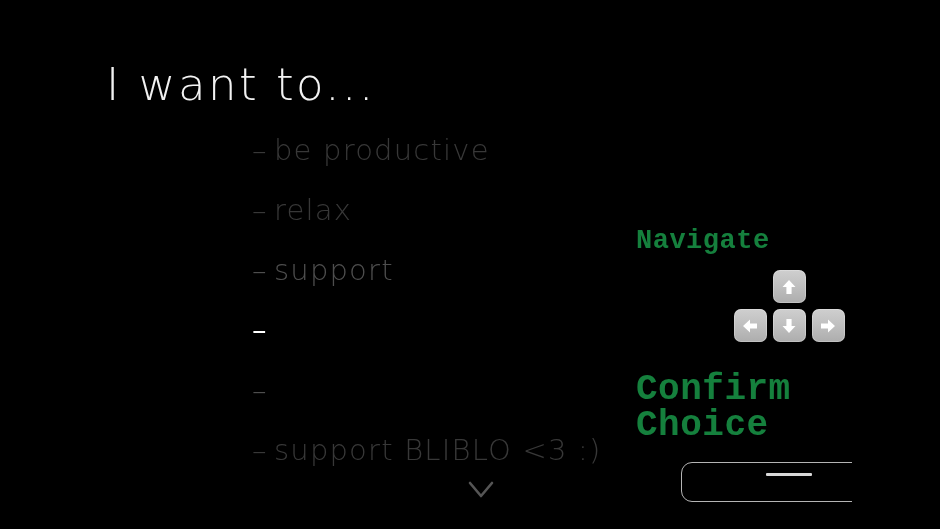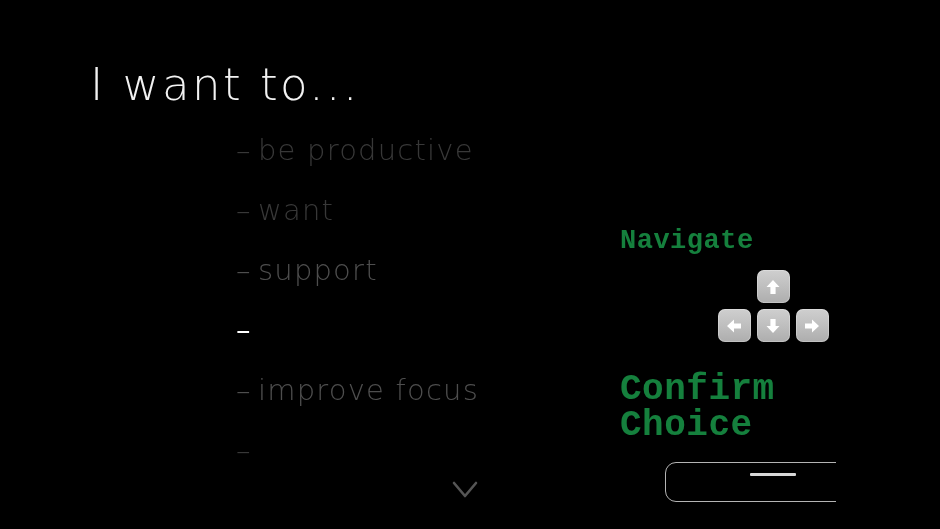--- a/index.html
+++ b/index.html
@@ -7,20 +7,21 @@
     padding: 0;
     background: #000000;
   }
   #screen {
     position: relative;
     width: 836px;
     height: 529px;
     background: #000000;
     overflow: hidden;
     font-family: "DejaVu Sans", sans-serif;
+    margin-left: 16px;
     -webkit-font-smoothing: antialiased;
   }
 
   
   #prompt-title {
     position: absolute;
     left: 90px;
     top: 62px;
     font-family: "DejaVu Sans", sans-serif;
     font-size: 45px;
@@ -139,39 +140,39 @@
 
   <div id="menu-list">
 
     <div class="menu-item dim-far">
       <span class="menu-dash">–</span>
       <span class="menu-label">be productive</span>
     </div>
 
     <div class="menu-item dim-far">
       <span class="menu-dash">–</span>
-      <span class="menu-label">want</span>
+      <span class="menu-label">relax</span>
     </div>
 
     <div class="menu-item dim-near">
       <span class="menu-dash">–</span>
       <span class="menu-label">support</span>
     </div>
 
     <div class="menu-item selected">
       <span class="menu-dash">–</span>
     </div>
 
     <div class="menu-item dim-near">
       <span class="menu-dash">–</span>
-      <span class="menu-label">improve focus</span>
     </div>
 
     <div class="menu-item dim-far">
       <span class="menu-dash">–</span>
+      <span class="menu-label">support BLIBLO &lt;3 :)</span>
     </div>
   </div>
 
   <div id="menu-more-chevron">
     <svg width="30" height="24" viewBox="0 0 30 24" aria-hidden="true">
       <path d="M4 5 L15 18 L26 5" fill="none" stroke="#555555" stroke-width="2.6" stroke-linecap="round" stroke-linejoin="round"></path>
     </svg>
   </div>
 
   <div id="controls-panel">

